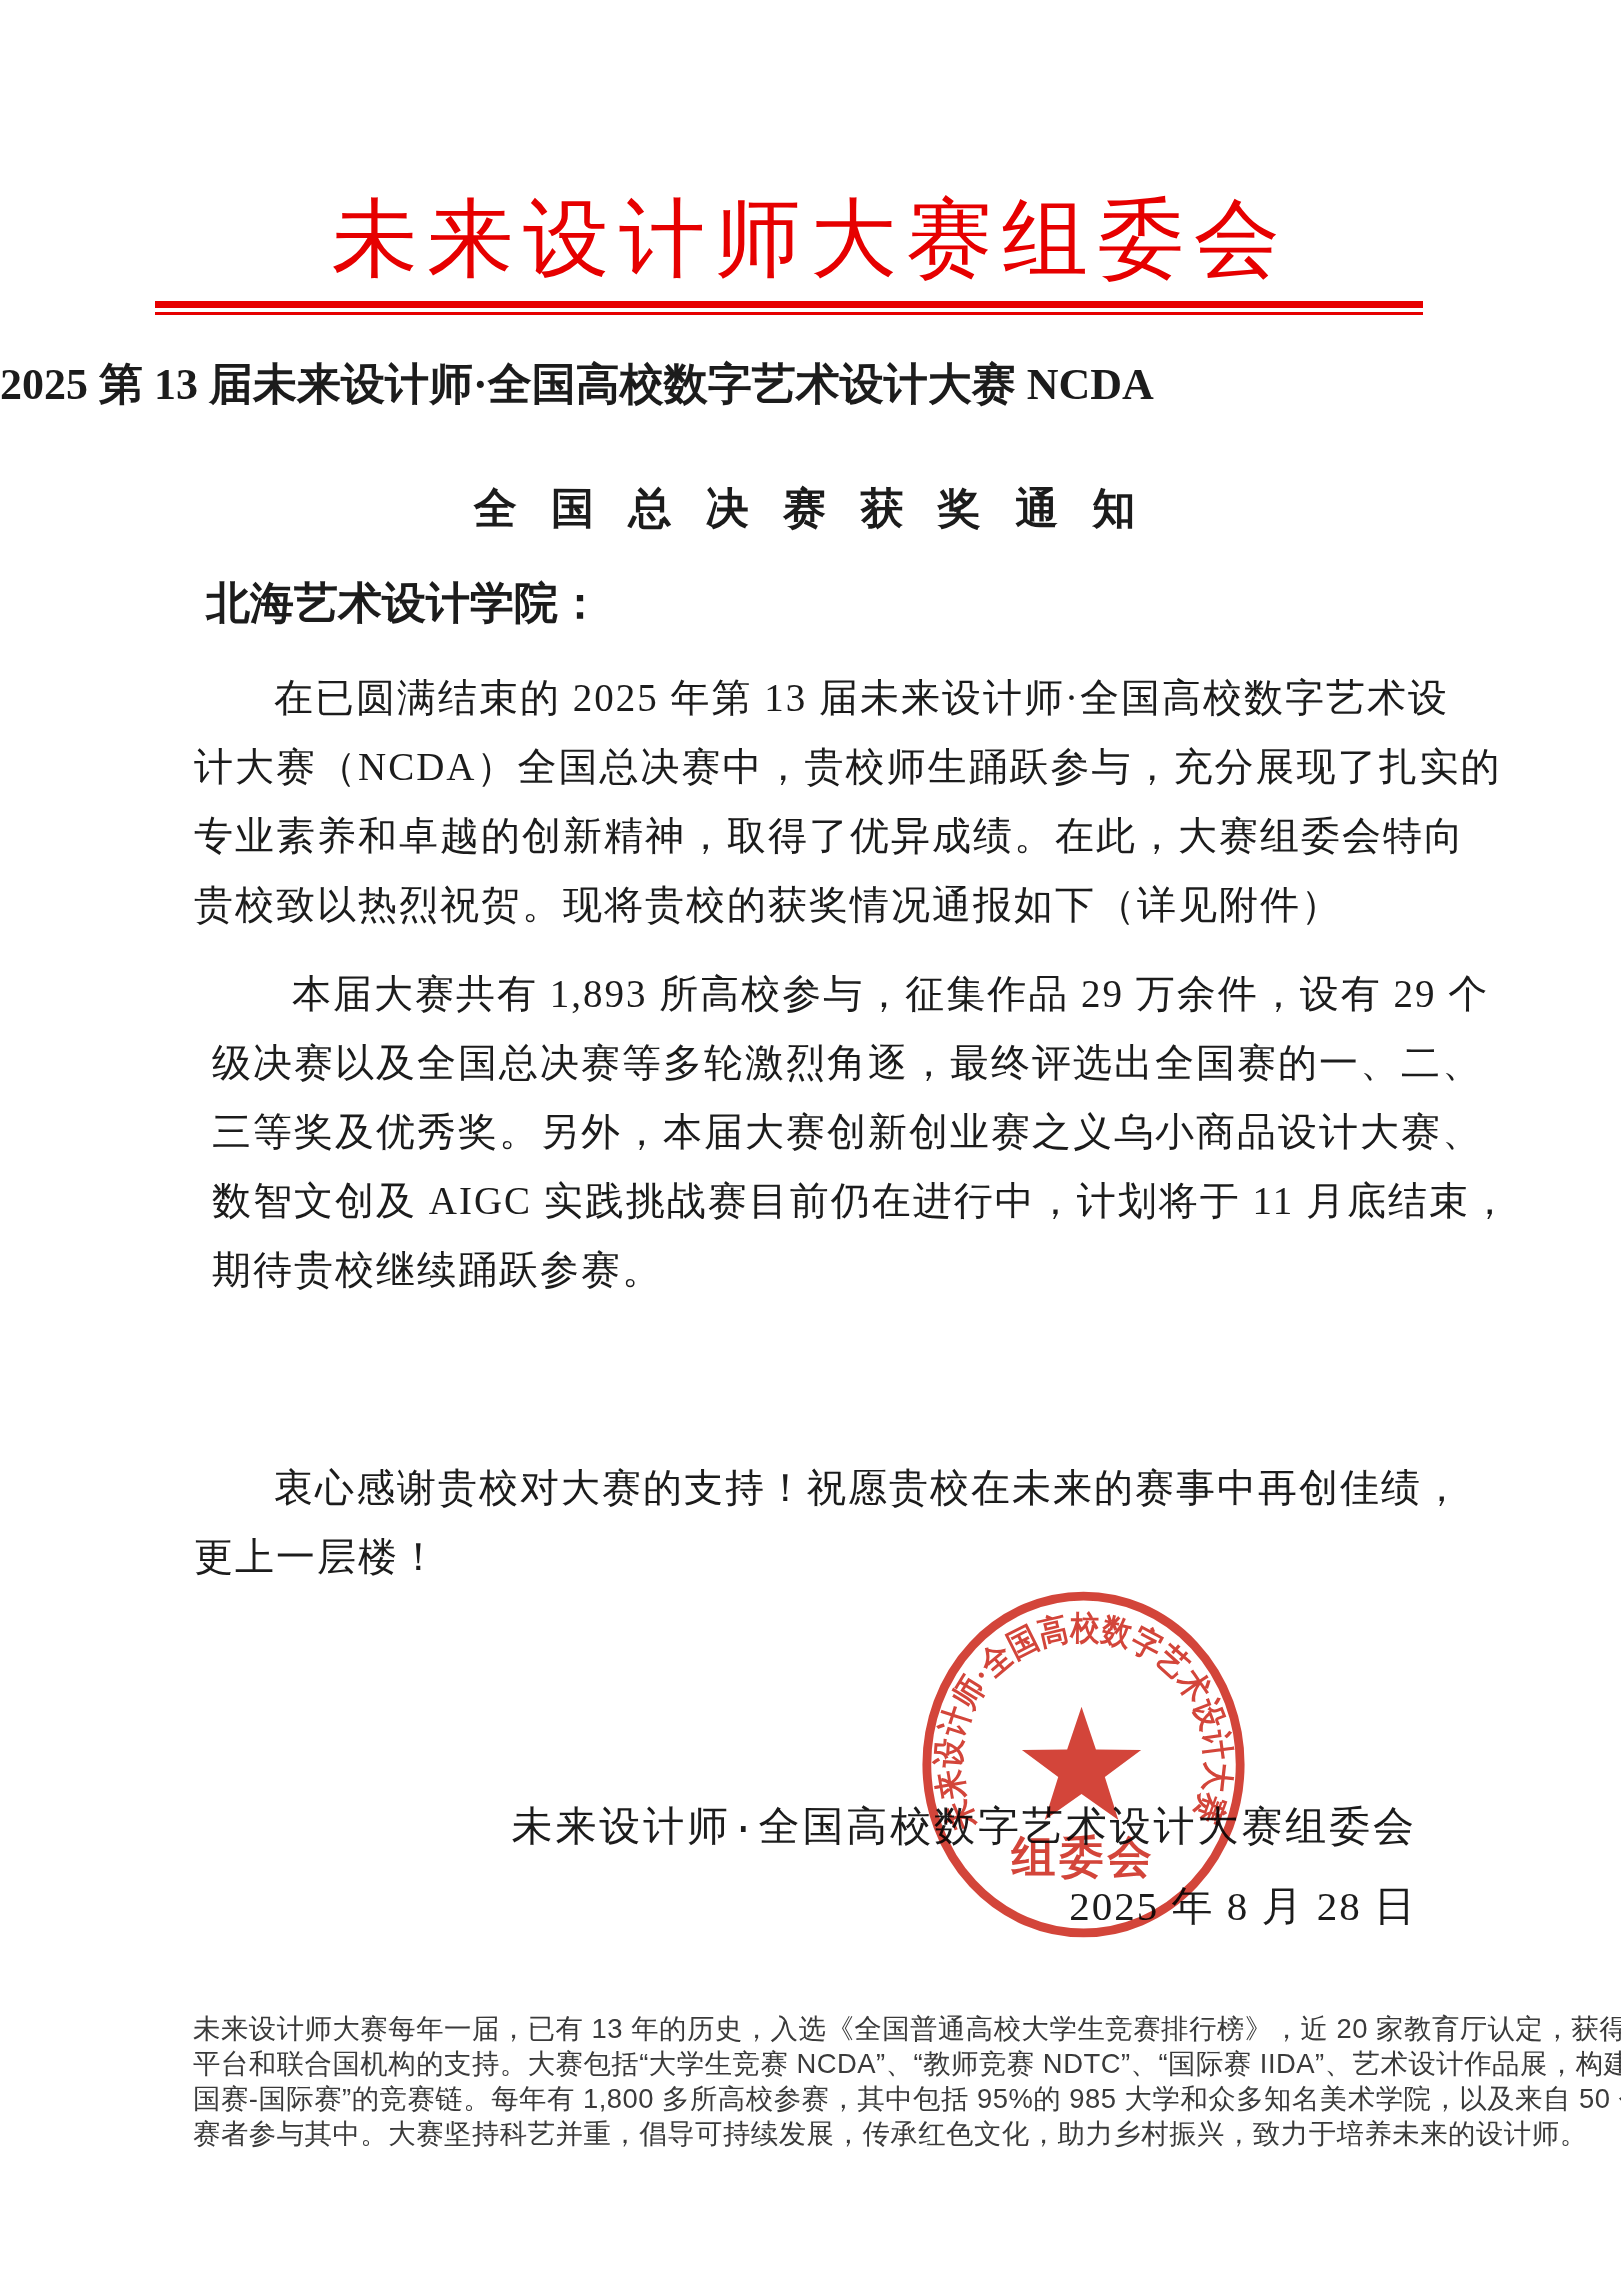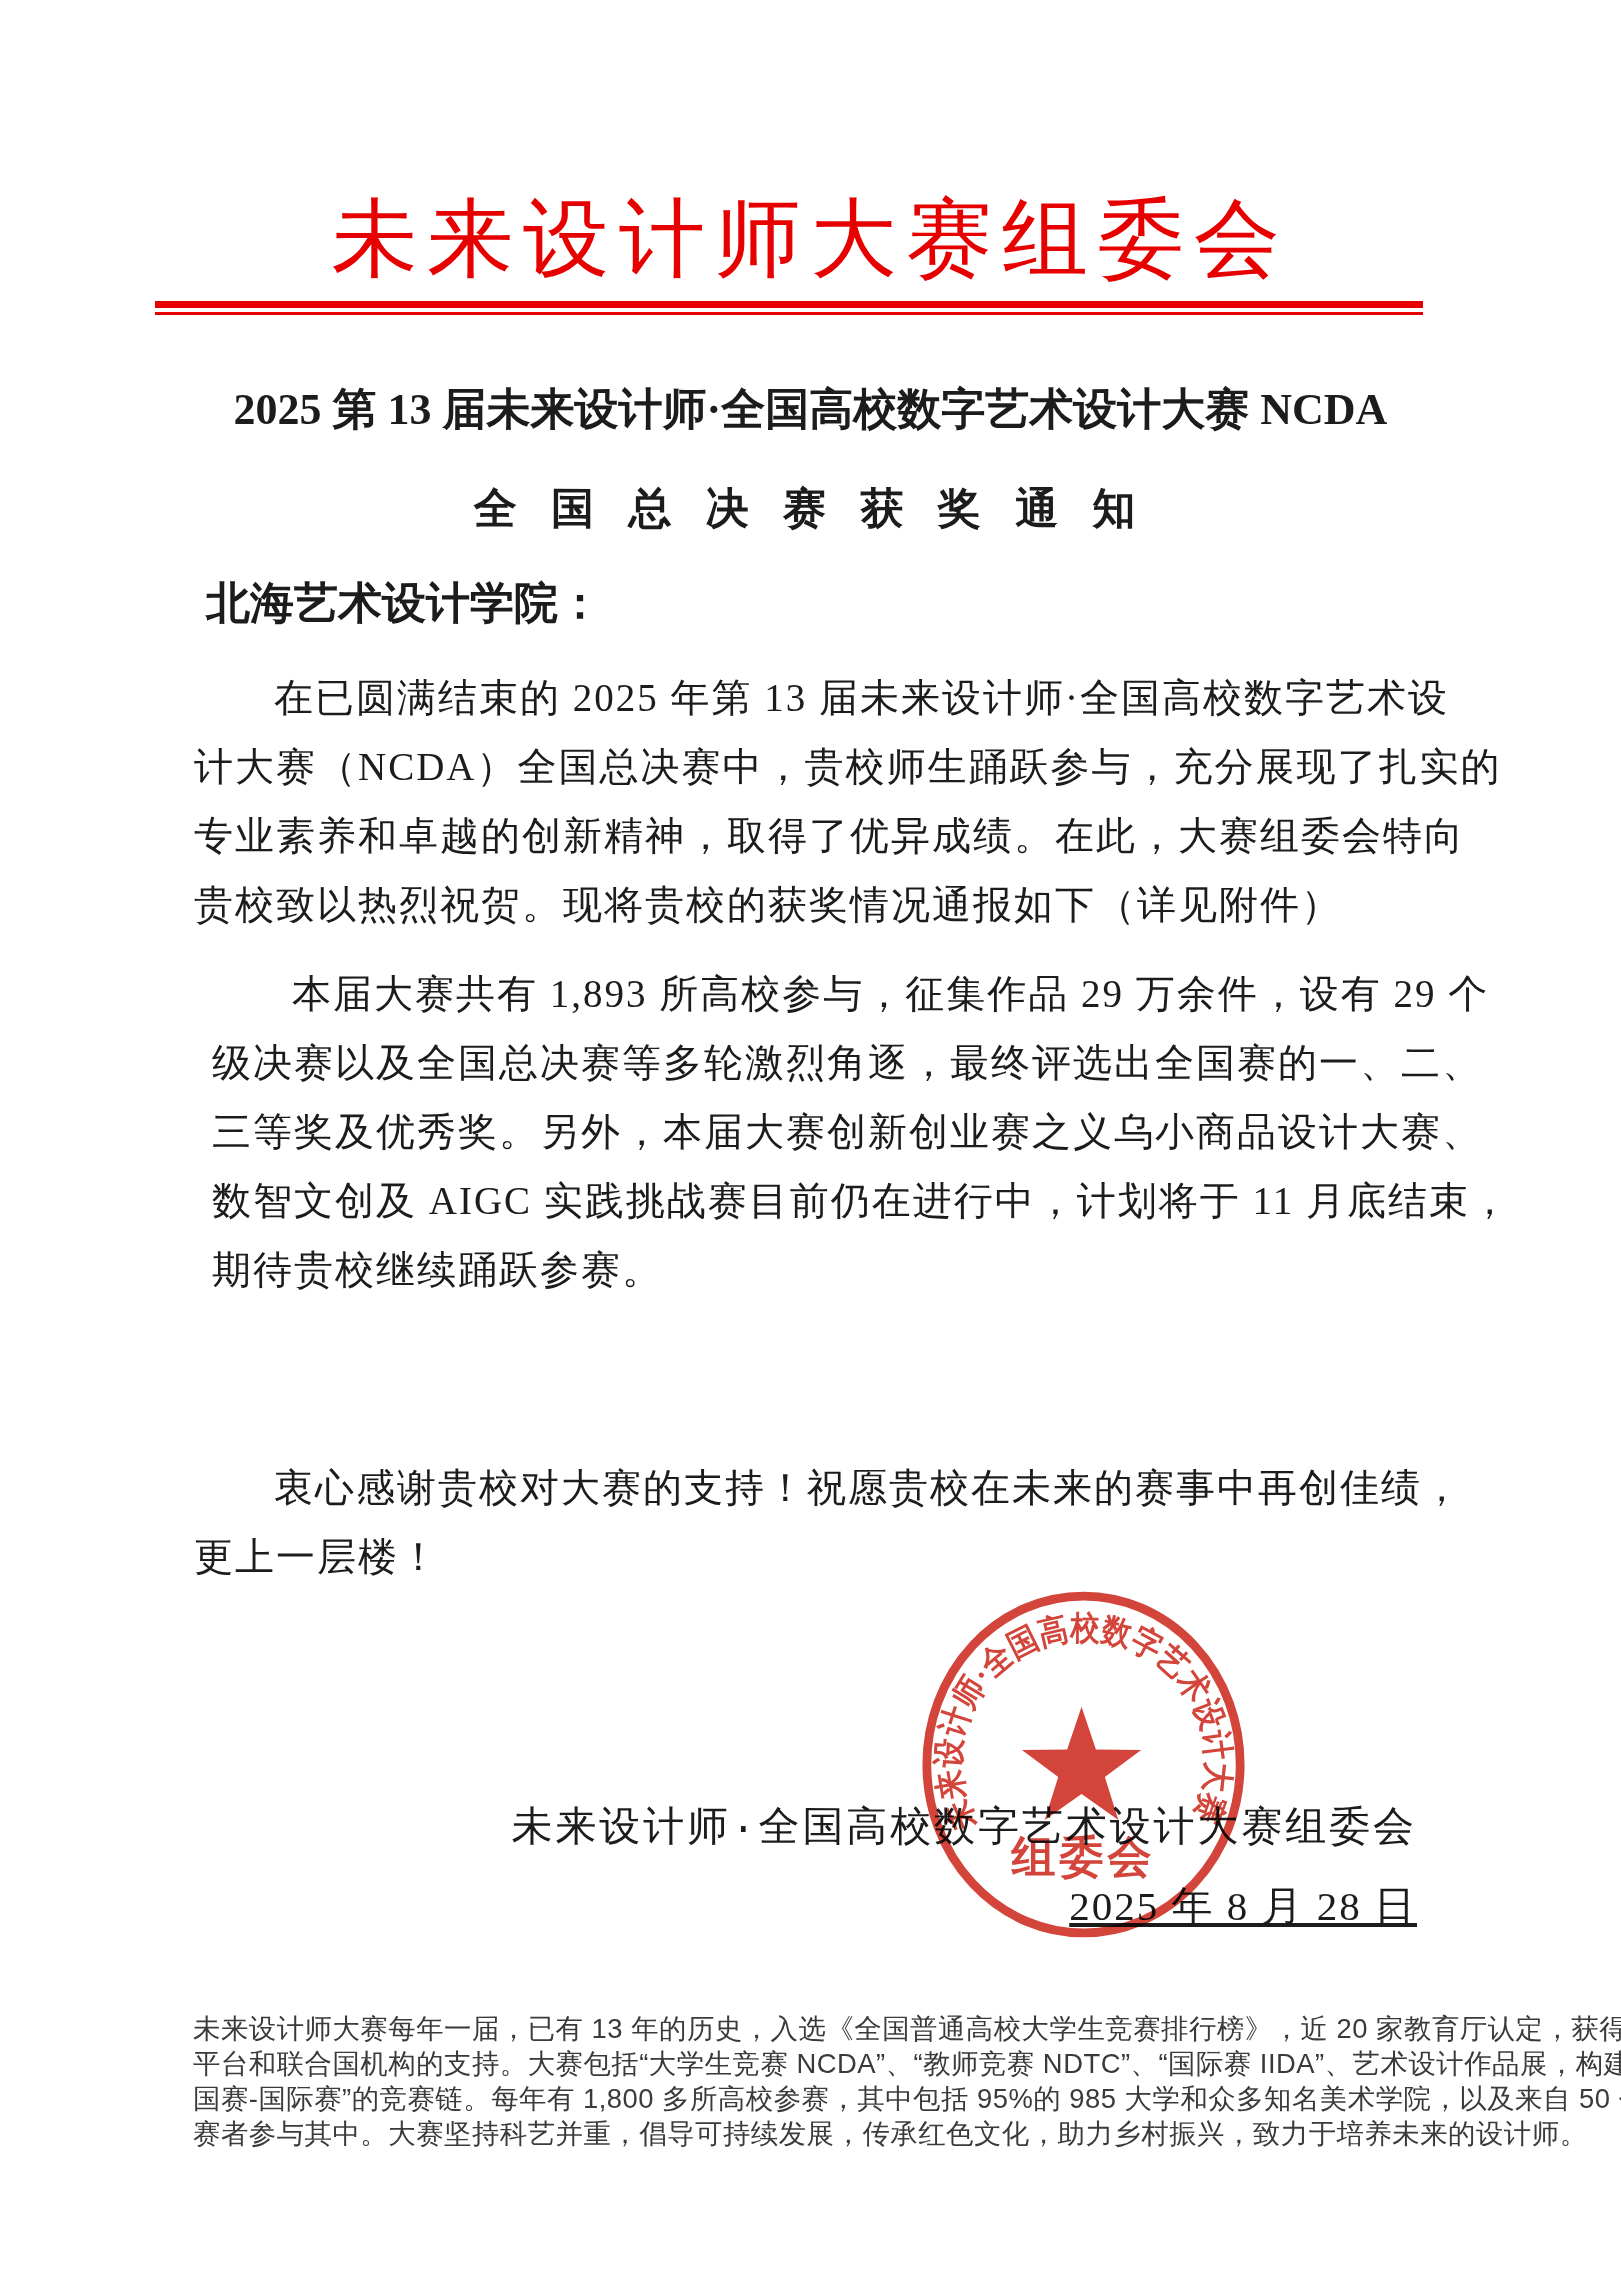--- a/index.html
+++ b/index.html
@@ -44,24 +44,23 @@
     position: absolute;
     left: 155px;
     top: 312px;
     width: 1268px;
     height: 2.9px;
     background: var(--accent-red);
   }
   .notice-title-1 {
     position: absolute;
     left: 0; right: 0;
-    top: 384px;
+    top: 359px;
     height: 51px;
     line-height: 51px;
-    text-align: center;
     font-size: 44px;
     font-weight: bold;
     white-space: nowrap;
   }
   .notice-title-2 {
     position: absolute;
     left: 0; right: 0;
     top: 483px;
     height: 51px;
     line-height: 51px;
@@ -107,21 +106,20 @@
   .date {
     position: absolute;
     right: 204px;
     top: 1880px;
     height: 53px;
     line-height: 53px;
     font-size: 41px;
     letter-spacing: 2px;
     text-align: right;
     white-space: nowrap;
-    text-decoration: underline;
   }
   .stamp {
     position: absolute;
     left: 919px;
     top: 1588px;
     width: 329px;
     height: 353px;
     mix-blend-mode: multiply;
     opacity: 0.92;
   }

